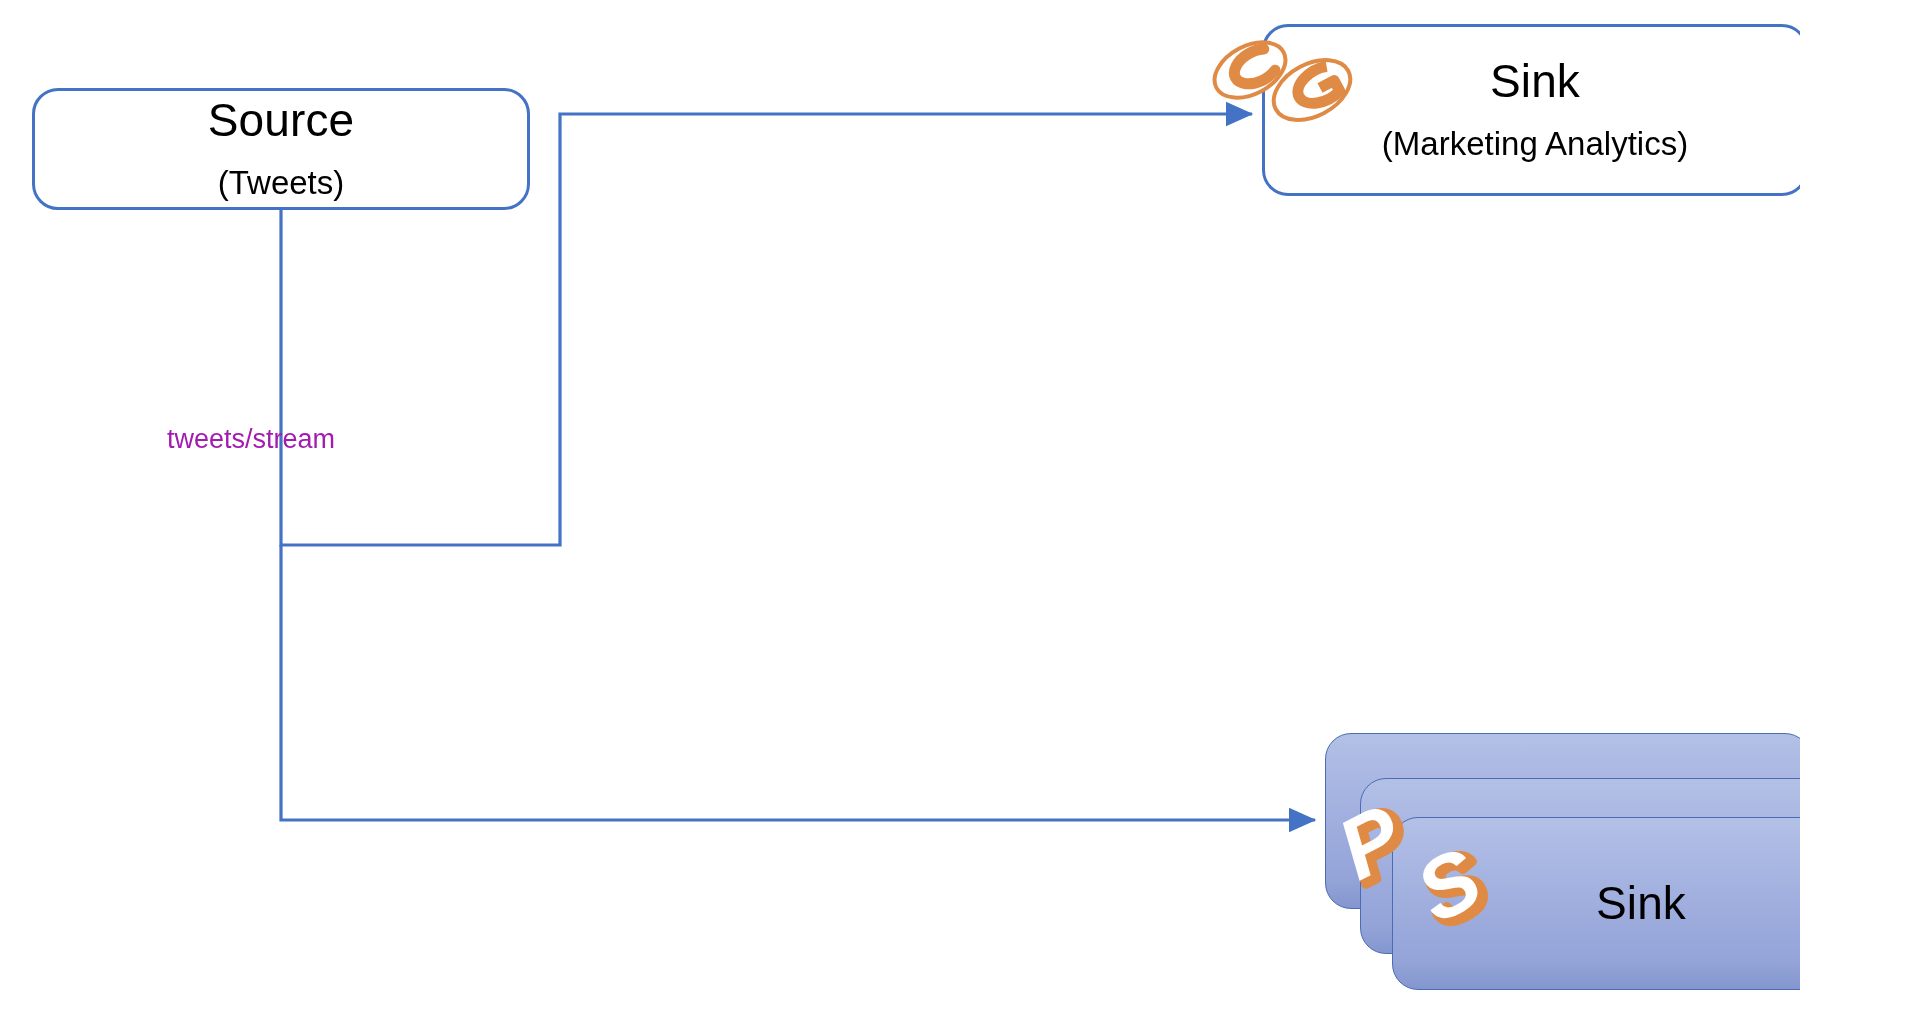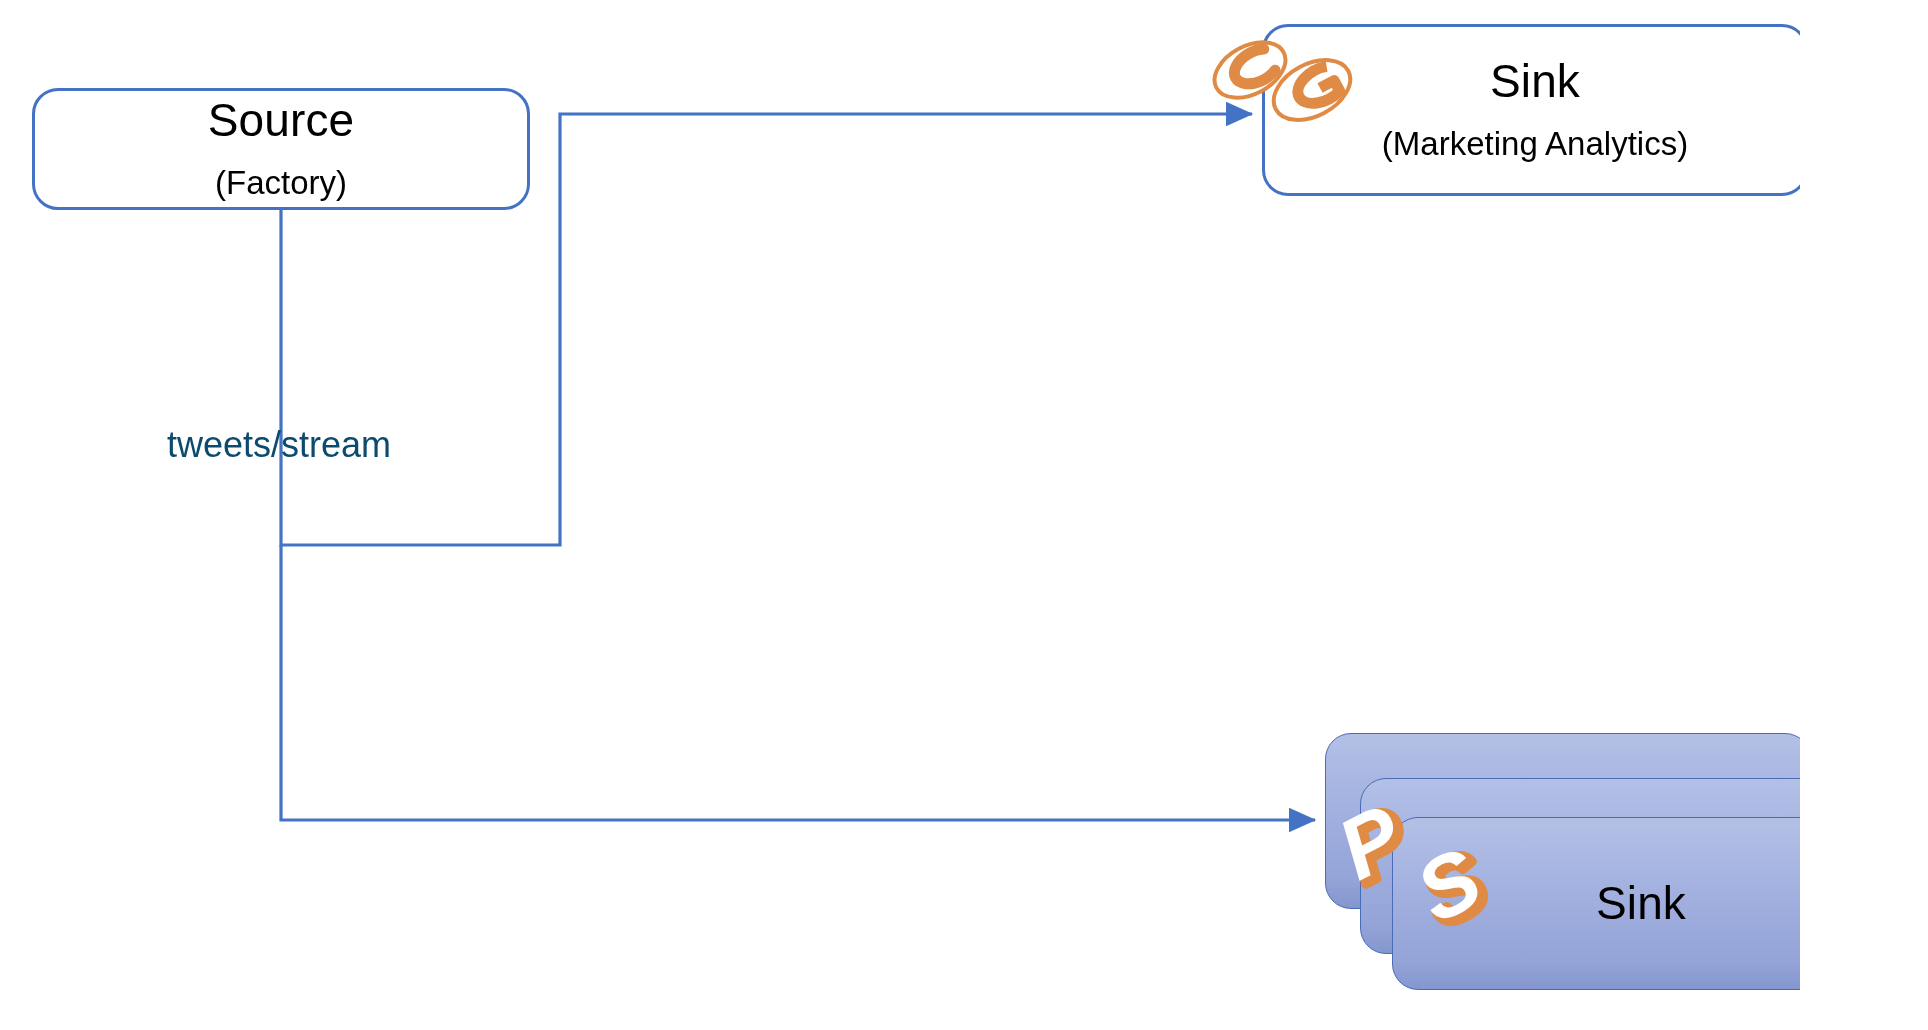--- a/index.html
+++ b/index.html
@@ -72,22 +72,22 @@
     line-height: 1.12;
     color: #000000;
     font-weight: 400;
     margin-top: 20px;
     white-space: nowrap;
   }
 
   
   .edge-label {
     position: absolute;
-    font-size: 36px;
-    color: #0c4a6e;
+    font-size: 27px;
+    color: #a21caf;
     white-space: nowrap;
     background: transparent;
   }
 
   
   .logo {
     position: absolute;
     pointer-events: none;
   }
 
@@ -108,21 +108,21 @@
       </marker>
     </defs>
 
     <path d="M 281,208 L 281,545 L 560,545 L 560,114 L 1252,114" fill="none" stroke="#4472C4" stroke-width="3.2" marker-end="url(#arrowBlue)"></path>
 
     <path d="M 281,545 L 281,820 L 1315,820" fill="none" stroke="#4472C4" stroke-width="3.2" marker-end="url(#arrowBlue)"></path>
   </svg>
 
   <div class="node outline" style="left:32px; top:88px; width:498px; height:122px;">
     <div class="node-title">Source</div>
-    <div class="node-sub">(Factory)</div>
+    <div class="node-sub">(Tweets)</div>
   </div>
 
   <div class="edge-label" style="left:167px; top:424px;">tweets/stream</div>
 
   <div class="node outline" style="left:1262px; top:24px; width:546px; height:172px;">
     <div class="node-title">Sink</div>
     <div class="node-sub">(Marketing Analytics)</div>
   </div>
 
   <svg class="logo" style="left:1188px; top:18px; width:180px; height:120px; z-index:6;" viewBox="0 0 180 120" xmlns="http://www.w3.org/2000/svg">

